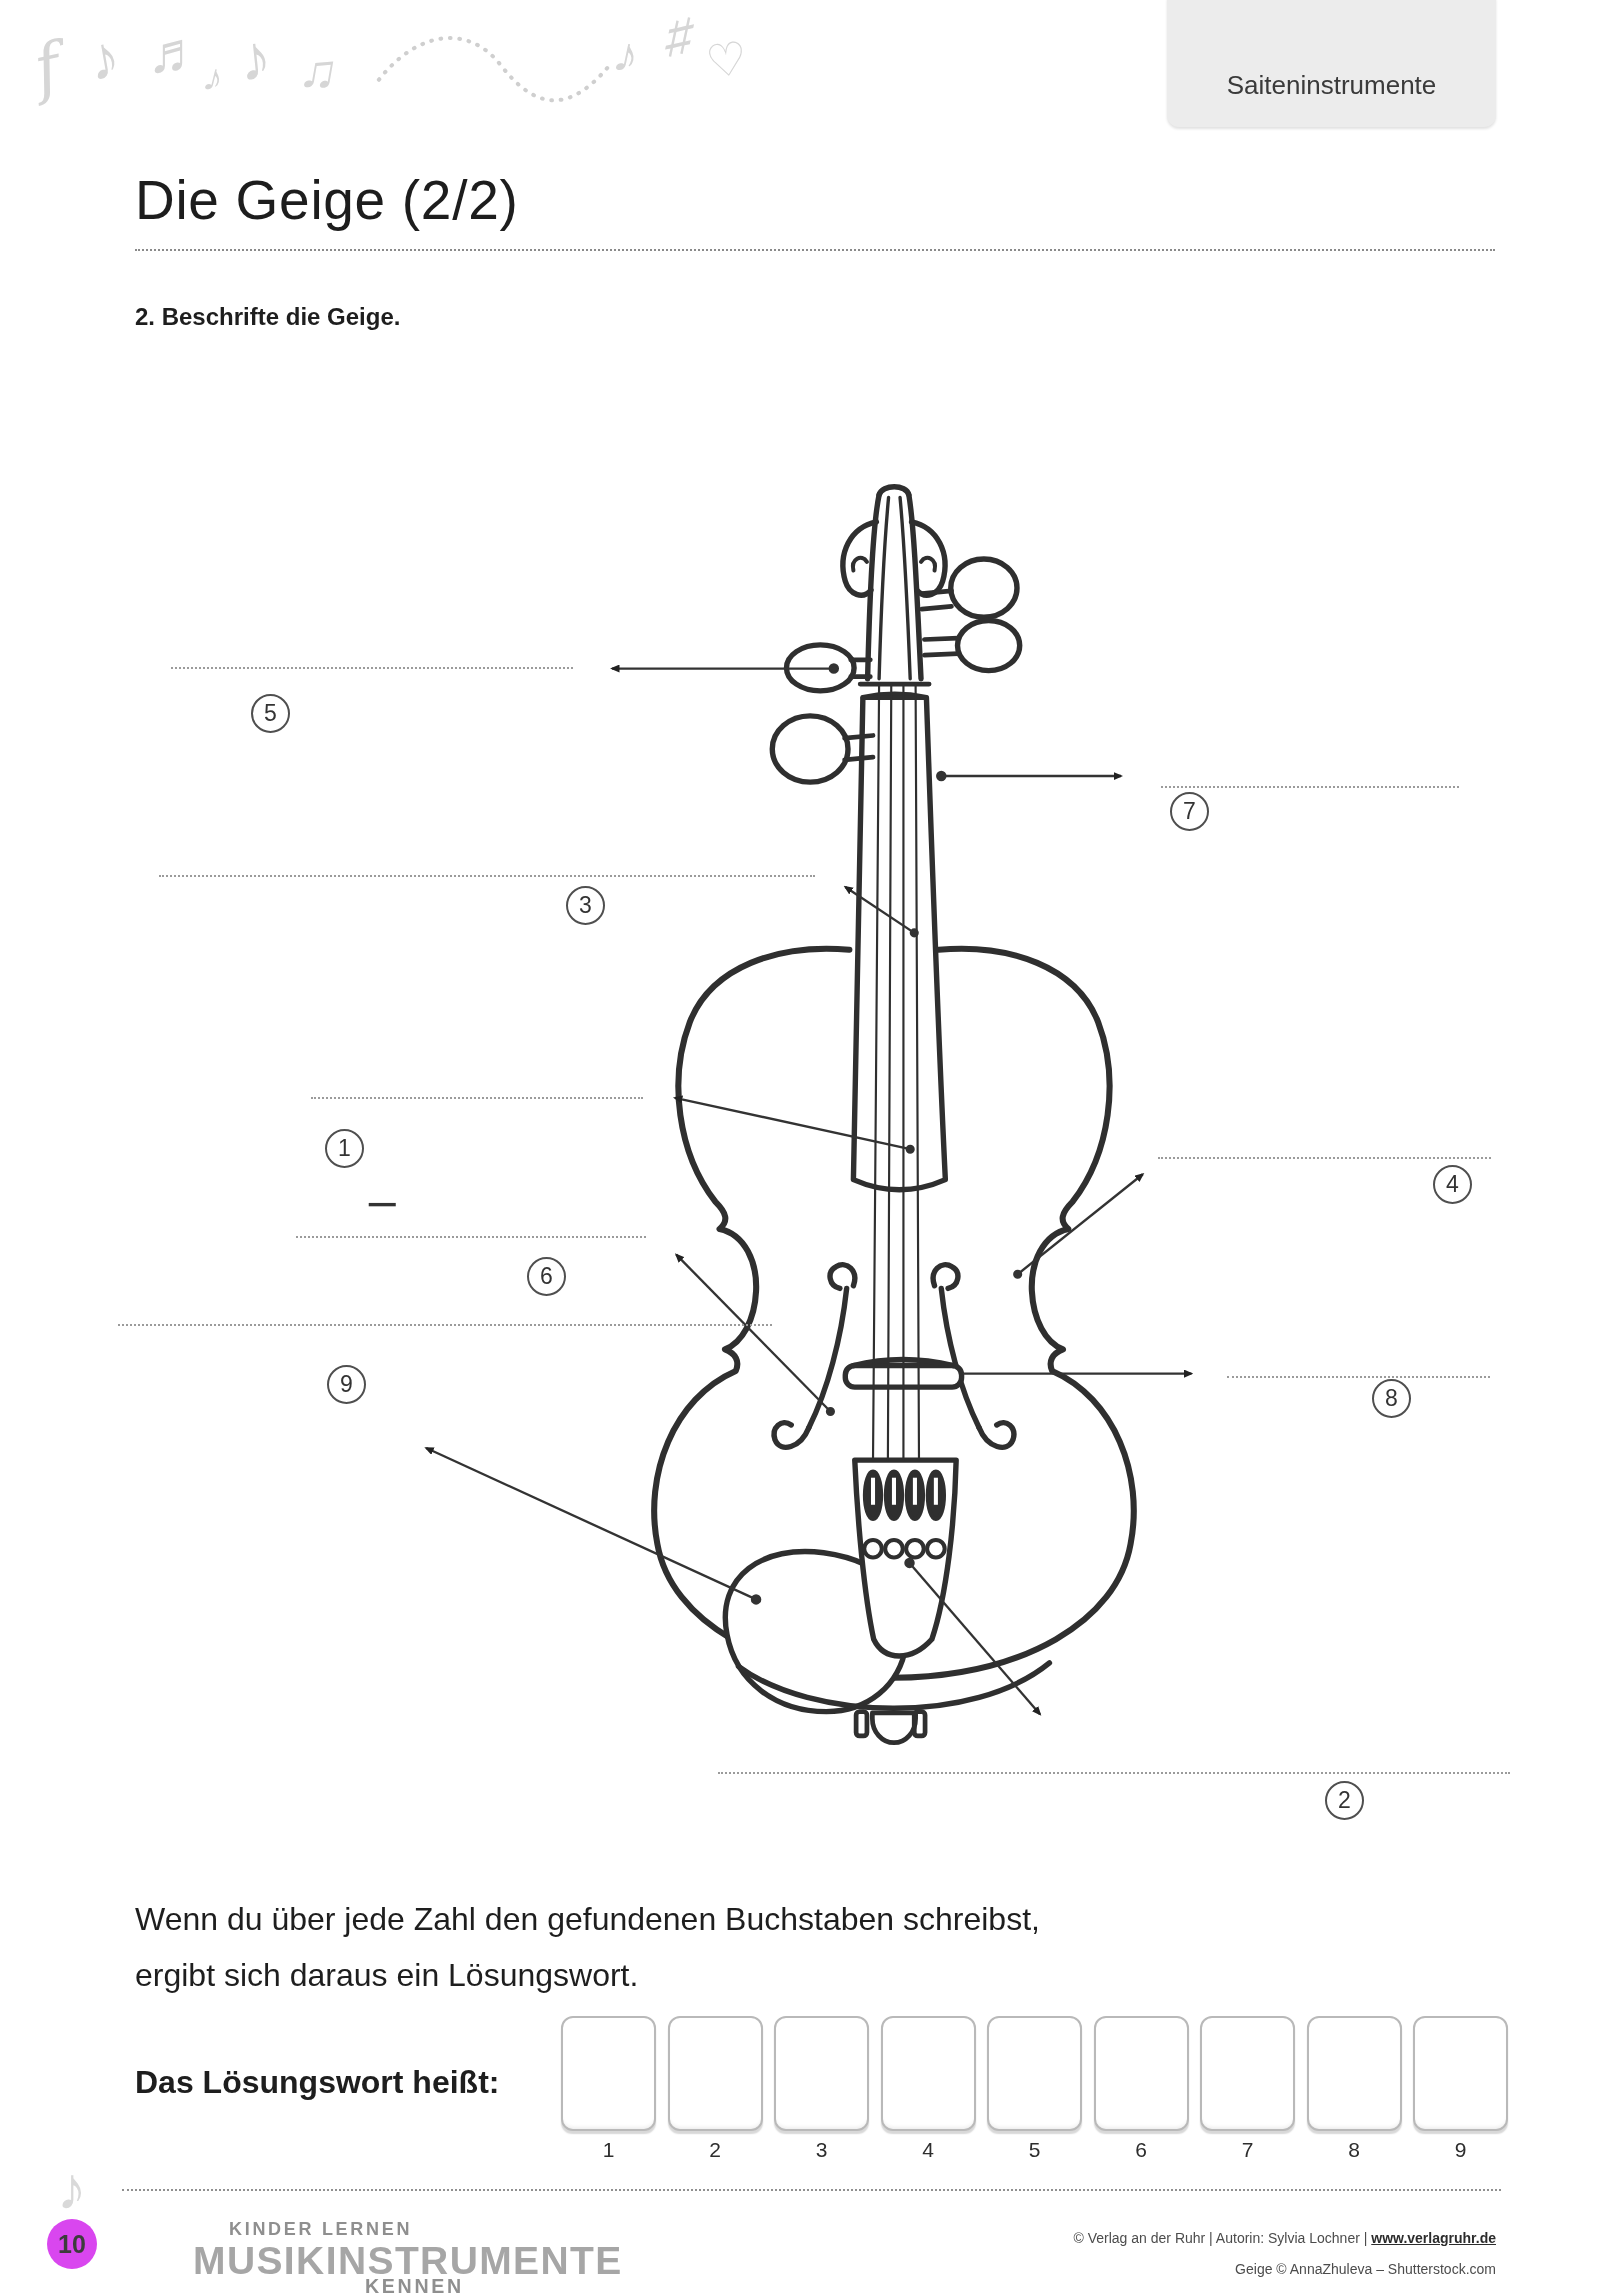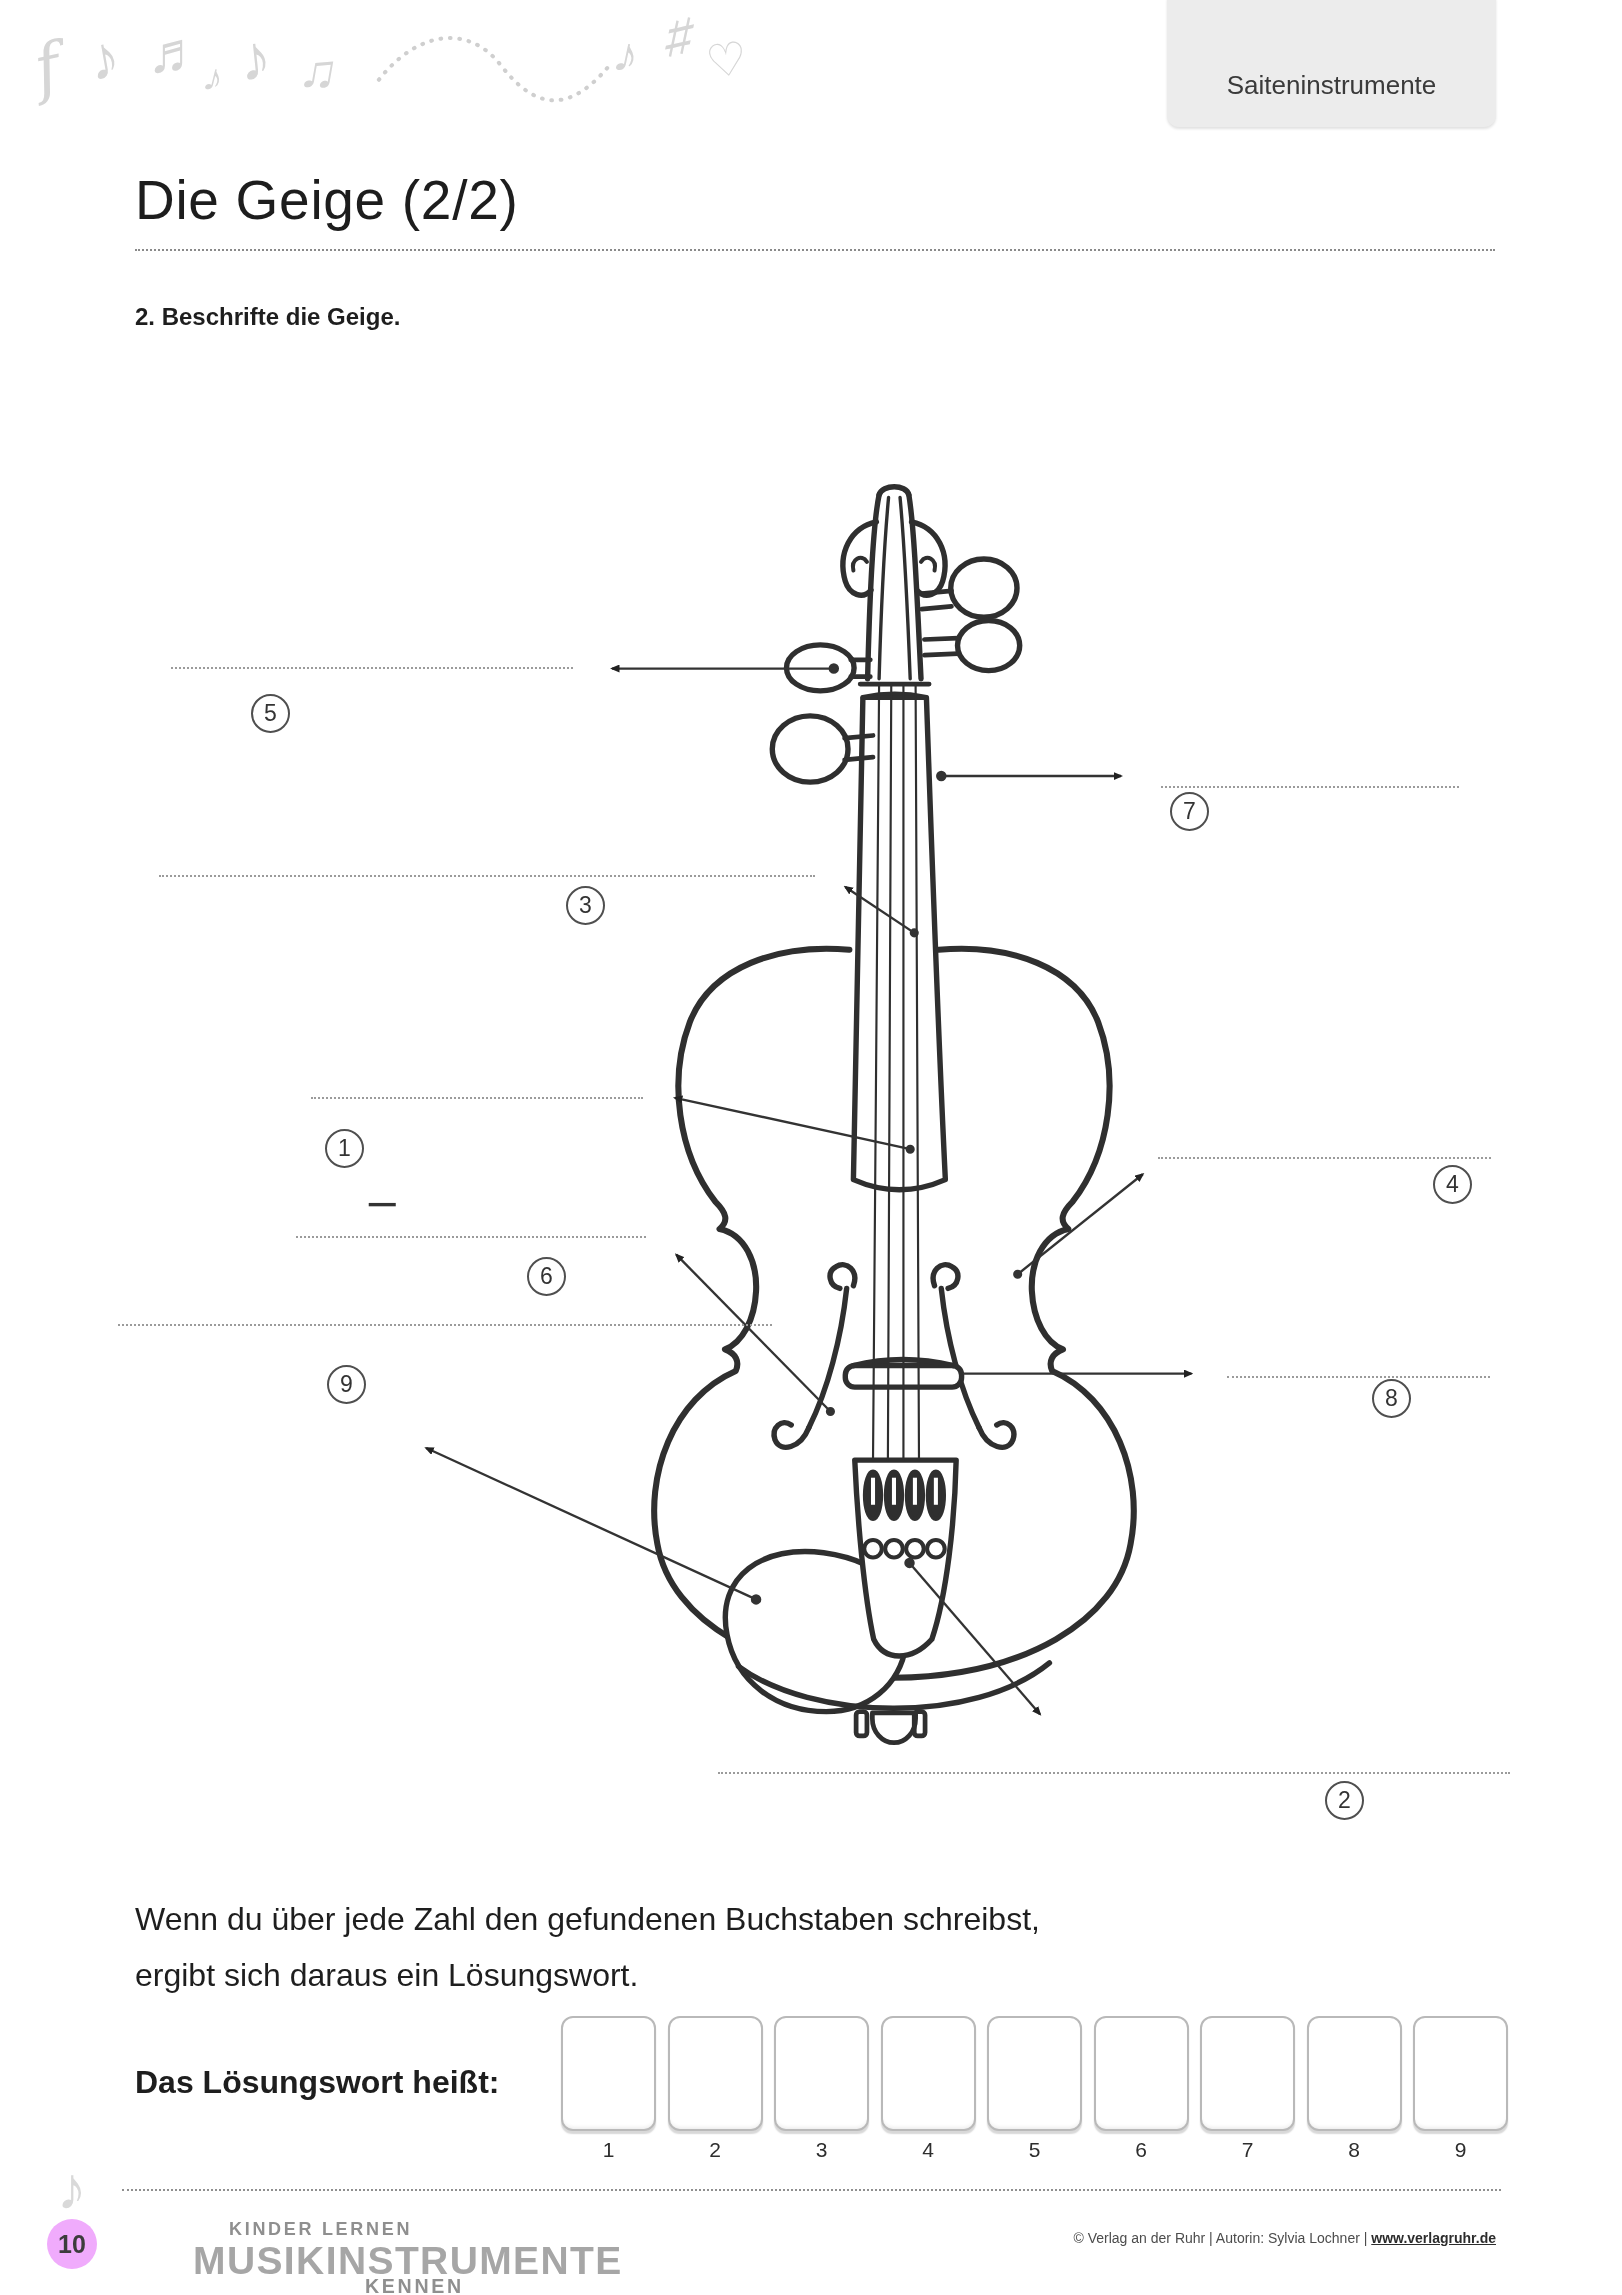--- a/index.html
+++ b/index.html
@@ -32,21 +32,21 @@
   .sol-prompt{position:absolute;left:135px;top:2064px;font-size:32px;font-weight:700;color:#1e1e1e;}
   .boxrow{position:absolute;left:561px;top:2016px;display:flex;}
   .sbox{width:95px;height:115px;border:2px solid #b9b9b9;border-radius:12px;background:#fff;
         box-shadow:0 3.4px 1.4px -0.7px #d8d8d8, inset 0 -4px 4px -2.7px #e9e9e9;margin-right:11.5px;box-sizing:border-box;}
   .numrow{position:absolute;left:561px;top:2138px;display:flex;font-size:21px;color:#2e2e2e;}
   .numrow span{width:95px;margin-right:11.5px;text-align:center;}
 
   
   .f-divider{position:absolute;left:122px;top:2189px;width:1379px;height:0;border-top:2.7px dotted #8f8f8f;}
   .f-note{position:absolute;left:57px;top:2154px;font-size:60px;color:#d9d9d9;}
-  .f-page{position:absolute;left:47px;top:2219px;width:50px;height:50px;border-radius:50%;background:#f0abfc;
+  .f-page{position:absolute;left:47px;top:2219px;width:50px;height:50px;border-radius:50%;background:#d946ef;
           display:flex;align-items:center;justify-content:center;font-size:25px;font-weight:700;color:#3c3c3c;}
   .logo1{position:absolute;left:229px;top:2219px;font-size:18px;font-weight:700;color:#8f8f8f;letter-spacing:2.7px;}
   .logo2{position:absolute;left:193px;top:2239px;font-size:39px;font-weight:700;color:#a6a6a6;letter-spacing:1.4px;}
   .logo3{position:absolute;left:365px;top:2275px;font-size:19.6px;font-weight:700;color:#8f8f8f;letter-spacing:2.7px;}
   .credits{position:absolute;right:127px;top:2223px;text-align:right;font-size:14px;color:#4c4c4c;line-height:31px;}
   .credits .link{font-weight:700;text-decoration:underline;color:#2c2c2c;}
 
   svg.art{position:absolute;left:0;top:0;}
 </style>
 </head>
@@ -235,16 +235,17 @@
   </div>
 
   <div class="f-divider"></div>
   <span class="f-note">♪</span>
   <div class="f-page">10</div>
   <div class="logo1">KINDER LERNEN</div>
   <div class="logo2">MUSIKINSTRUMENTE</div>
   <div class="logo3">KENNEN</div>
   <div class="credits">
     <div><span>© Verlag an der Ruhr | Autorin: Sylvia Lochner | </span><span class="link">www.verlagruhr.de</span></div>
+    <div>Geige © AnnaZhuleva – Shutterstock.com</div>
   </div>
 
 </div>
 
 
 </body></html>

